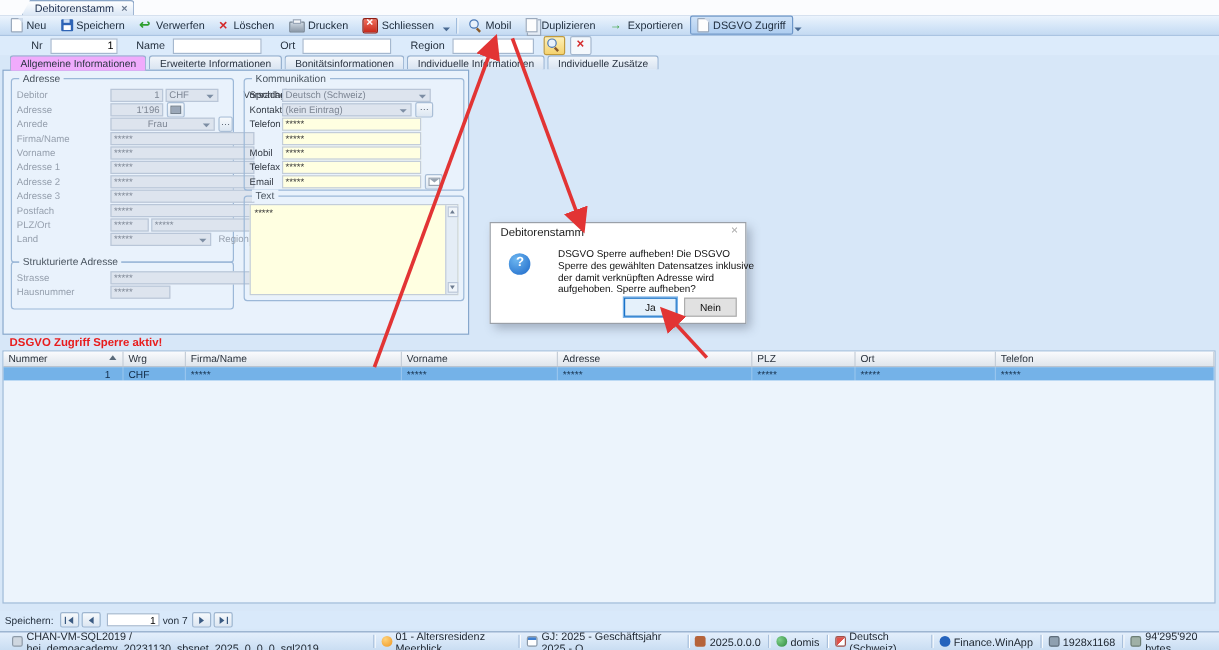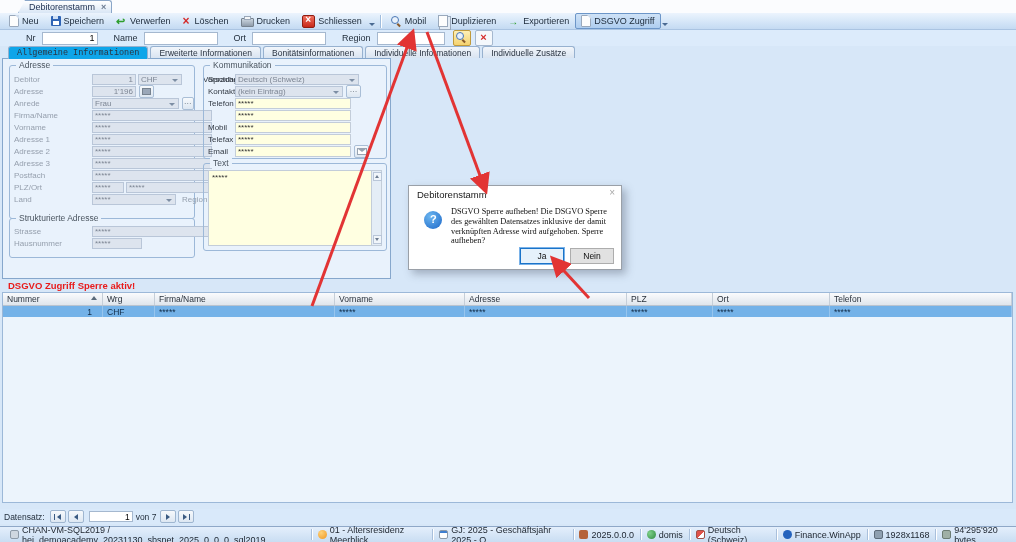--- a/index.html
+++ b/index.html
@@ -47,21 +47,21 @@
   .sin-nr{width:50px;text-align:right;}
   .sin{width:68px;}
   .sin-region{width:62px;margin-right:8px !important;}
   .sbtn{width:16px;height:14px;border:1px solid #c09a3c;background:linear-gradient(#fdf0b8,#f5d26e);border-radius:2px;position:relative;margin-right:4px;}
   .sbtn .ic-mag{position:absolute;left:1px;top:0;}
   .xbtn{width:16px;height:14px;border:1px solid #a5b8cf;background:#f4f8fc;border-radius:2px;position:relative;color:#d42a2a;font-weight:bold;font-size:11px;line-height:12px;text-align:center;}
   .xbtn::before{content:"×";}
   
   .formtabs{position:absolute;left:0;top:46px;width:1016px;height:12px;display:flex;padding-left:8px;box-sizing:border-box;font-size:8.5px;color:#2a3442;}
   .ftab{display:flex;align-items:center;padding:0 8px;border:1px solid #97b1cf;border-bottom:none;border-radius:3px 3px 0 0;background:linear-gradient(#f2f6fb,#d9e4f1);margin-right:2px;height:12px;box-sizing:border-box;}
-  .ftab.sel{background:#0ea5e9;position:relative;z-index:2;height:13px;font-family:Liberation Mono, monospace;}
+  .ftab.sel{background:#f0abfc;position:relative;z-index:2;height:13px;}
   
   .pagepanel{position:absolute;left:2px;top:58px;width:389px;height:221px;background:#e9f2fc;border:1px solid #86a7cc;box-sizing:border-box;}
   .grp{position:absolute;border:1px solid #9cb8d8;border-radius:3px;}
   .grp > .gtitle{position:absolute;top:-6px;left:6px;background:#e9f2fc;padding:0 3px;font-size:8.5px;color:#4a5560;}
   .frow{height:12px;display:flex;align-items:center;padding-left:4px;}
   .flbl{width:78px;font-size:8px;color:#96a0ae;flex:none;}
   .flbl-d{width:27px;font-size:8px;color:#333a44;flex:none;}
   .fld{height:9px;background:#dde4ee;border:1px solid #b9c6d8;font-size:8px;color:#7d8694;padding:0 2px;display:flex;align-items:center;box-sizing:content-box;}
   .fldy{background:#ffffe1;border-color:#c3cdd9;color:#333;}
   .num{justify-content:flex-end;}
@@ -121,21 +121,21 @@
   .si-app{background:#2563bd;border-radius:50%;}
   .si-mon{background:#8fa0b0;border:1px solid #5e6c7a;box-sizing:border-box;}
   .si-mem{background:#9fb0a6;border:1px solid #6c7d74;box-sizing:border-box;}
   
   .dialog{position:absolute;left:408px;top:185px;width:212px;height:83px;background:#ffffff;border:1px solid #9aa0a8;box-shadow:4px 4px 8px rgba(60,70,90,0.35);z-index:10;}
   .dtitle{position:absolute;left:8px;top:3px;font-size:9.5px;color:#202020;}
   .dclose{position:absolute;right:6px;top:1px;font-size:10px;color:#a8a8a8;}
   .dclose::before{content:"×";}
   .dicon{position:absolute;left:15px;top:25px;width:18px;height:18px;border-radius:50%;background:radial-gradient(circle at 35% 30%,#6cb6f0,#1c67c8);}
   .dicon::before{content:"?";position:absolute;left:6px;top:2px;color:#fff;font-weight:bold;font-size:11px;}
-  .dmsg{position:absolute;left:42px;top:21px;width:168px;font-size:8.3px;line-height:9.8px;color:#101010;font-family:Liberation Serif, serif;}
+  .dmsg{position:absolute;left:56px;top:21px;width:168px;font-size:8.3px;line-height:9.8px;color:#101010;}
   .dbtns{position:absolute;right:7px;bottom:5px;display:flex;gap:6px;}
   .dbtn{width:42px;height:14px;background:#e1e1e1;border:1px solid #adadad;font-size:8.5px;display:flex;align-items:center;justify-content:center;color:#101010;}
   .dbtn.focus{border:1px solid #1a73c9;box-shadow:0 0 0 1px #7ab2e8;background:#e5f1fb;}
   
   .arrows{position:absolute;left:0;top:0;width:1016px;height:542px;z-index:30;pointer-events:none;}
 </style>
 </head>
 <body>
 
 <div class="tabstrip">
@@ -242,21 +242,21 @@
       </div>
       <div class="frow">
         <span class="flbl">Adresse</span>
         <div class="fld num w38">
             <span>1'196</span>
           </div>
         <div class="miniico grid9"></div>
       </div>
       <div class="frow">
         <span class="flbl">Anrede</span>
-        <div class="fld combo" style="width:92px;">
+        <div class="fld combo" style="width:92px;justify-content:center;">
             <span>Frau</span>
           </div>
         <div class="dots"></div>
       </div>
       <div class="frow">
         <span class="flbl">Firma/Name</span>
         <div class="fld w114">
             <span>*****</span>
           </div>
       </div>
@@ -447,21 +447,21 @@
     <div class="gc c6">
         <span>*****</span>
       </div>
     <div class="gc c7">
         <span>*****</span>
       </div>
   </div>
 </div>
 
 <div class="navbar">
-  <span class="nlbl">Datensatz:</span>
+  <span class="nlbl">Speichern:</span>
   <div class="nbtn first">
       <span class="bar l"></span>
       <span class="tri l"></span>
     </div>
   <div class="nbtn">
       <span class="tri l"></span>
     </div>
   <input class="ninput" value="1" style="">
   <span>von 7</span>
   <div class="nbtn" style="margin-left:4px;">

